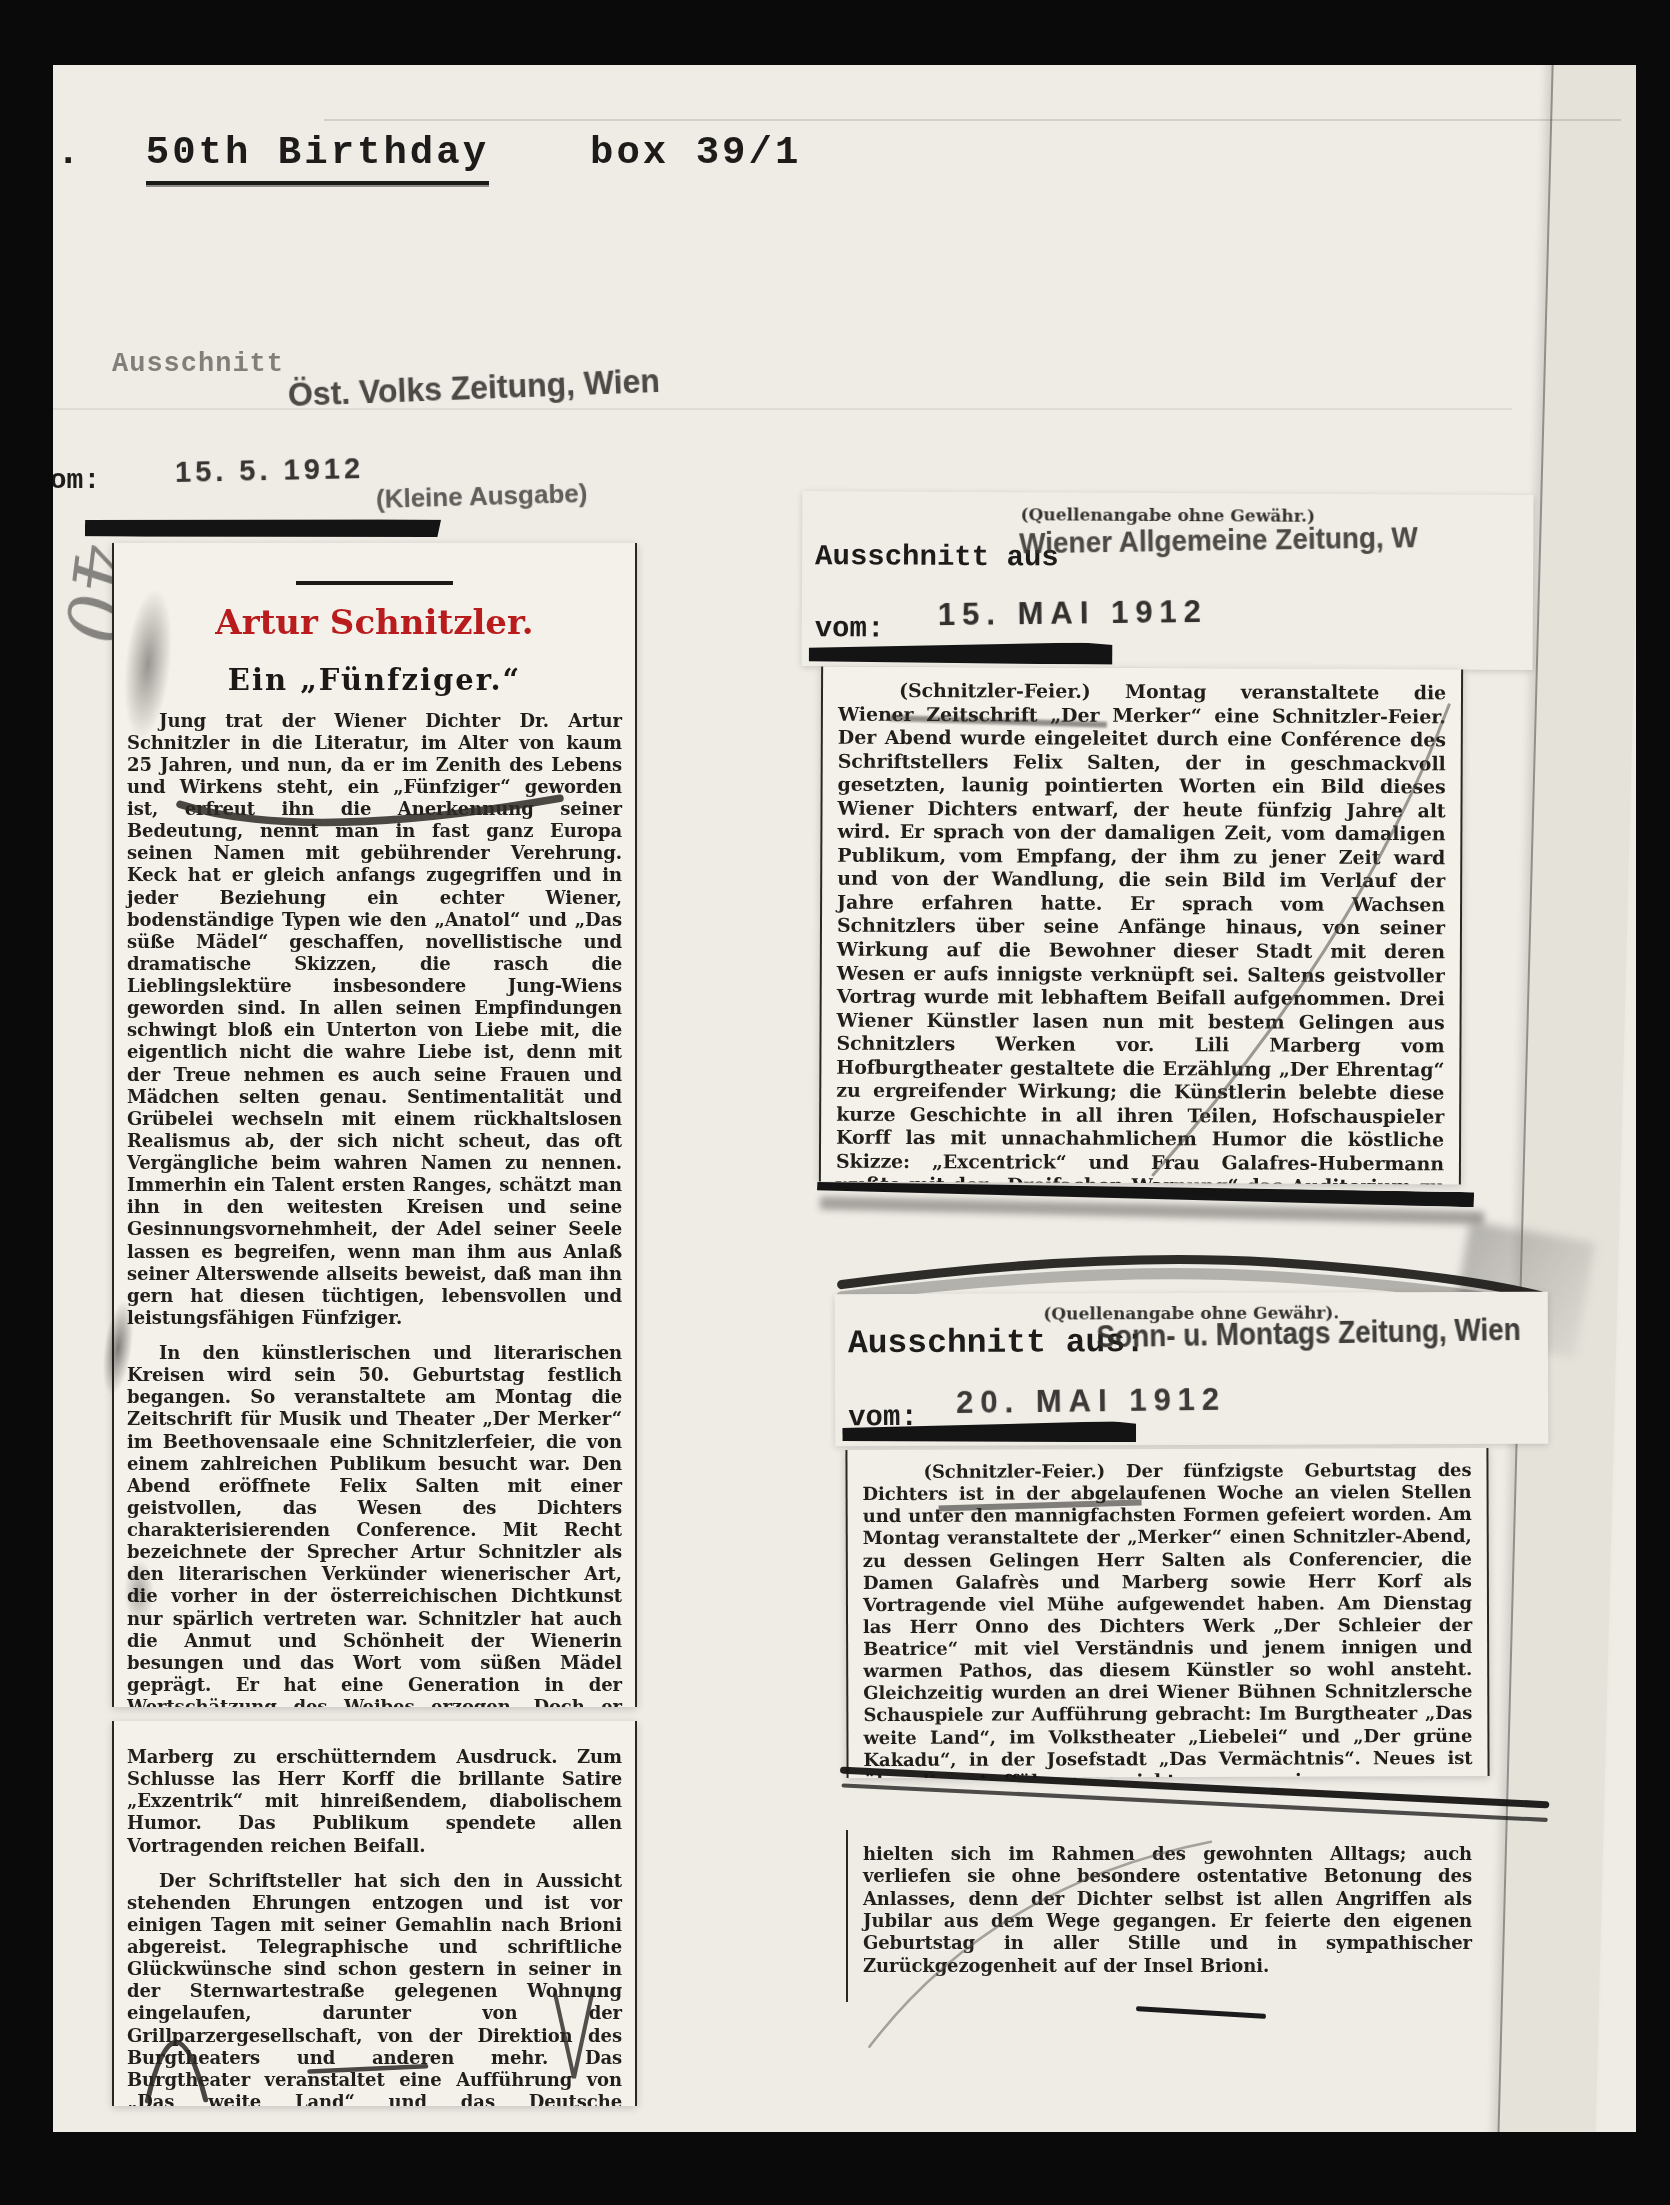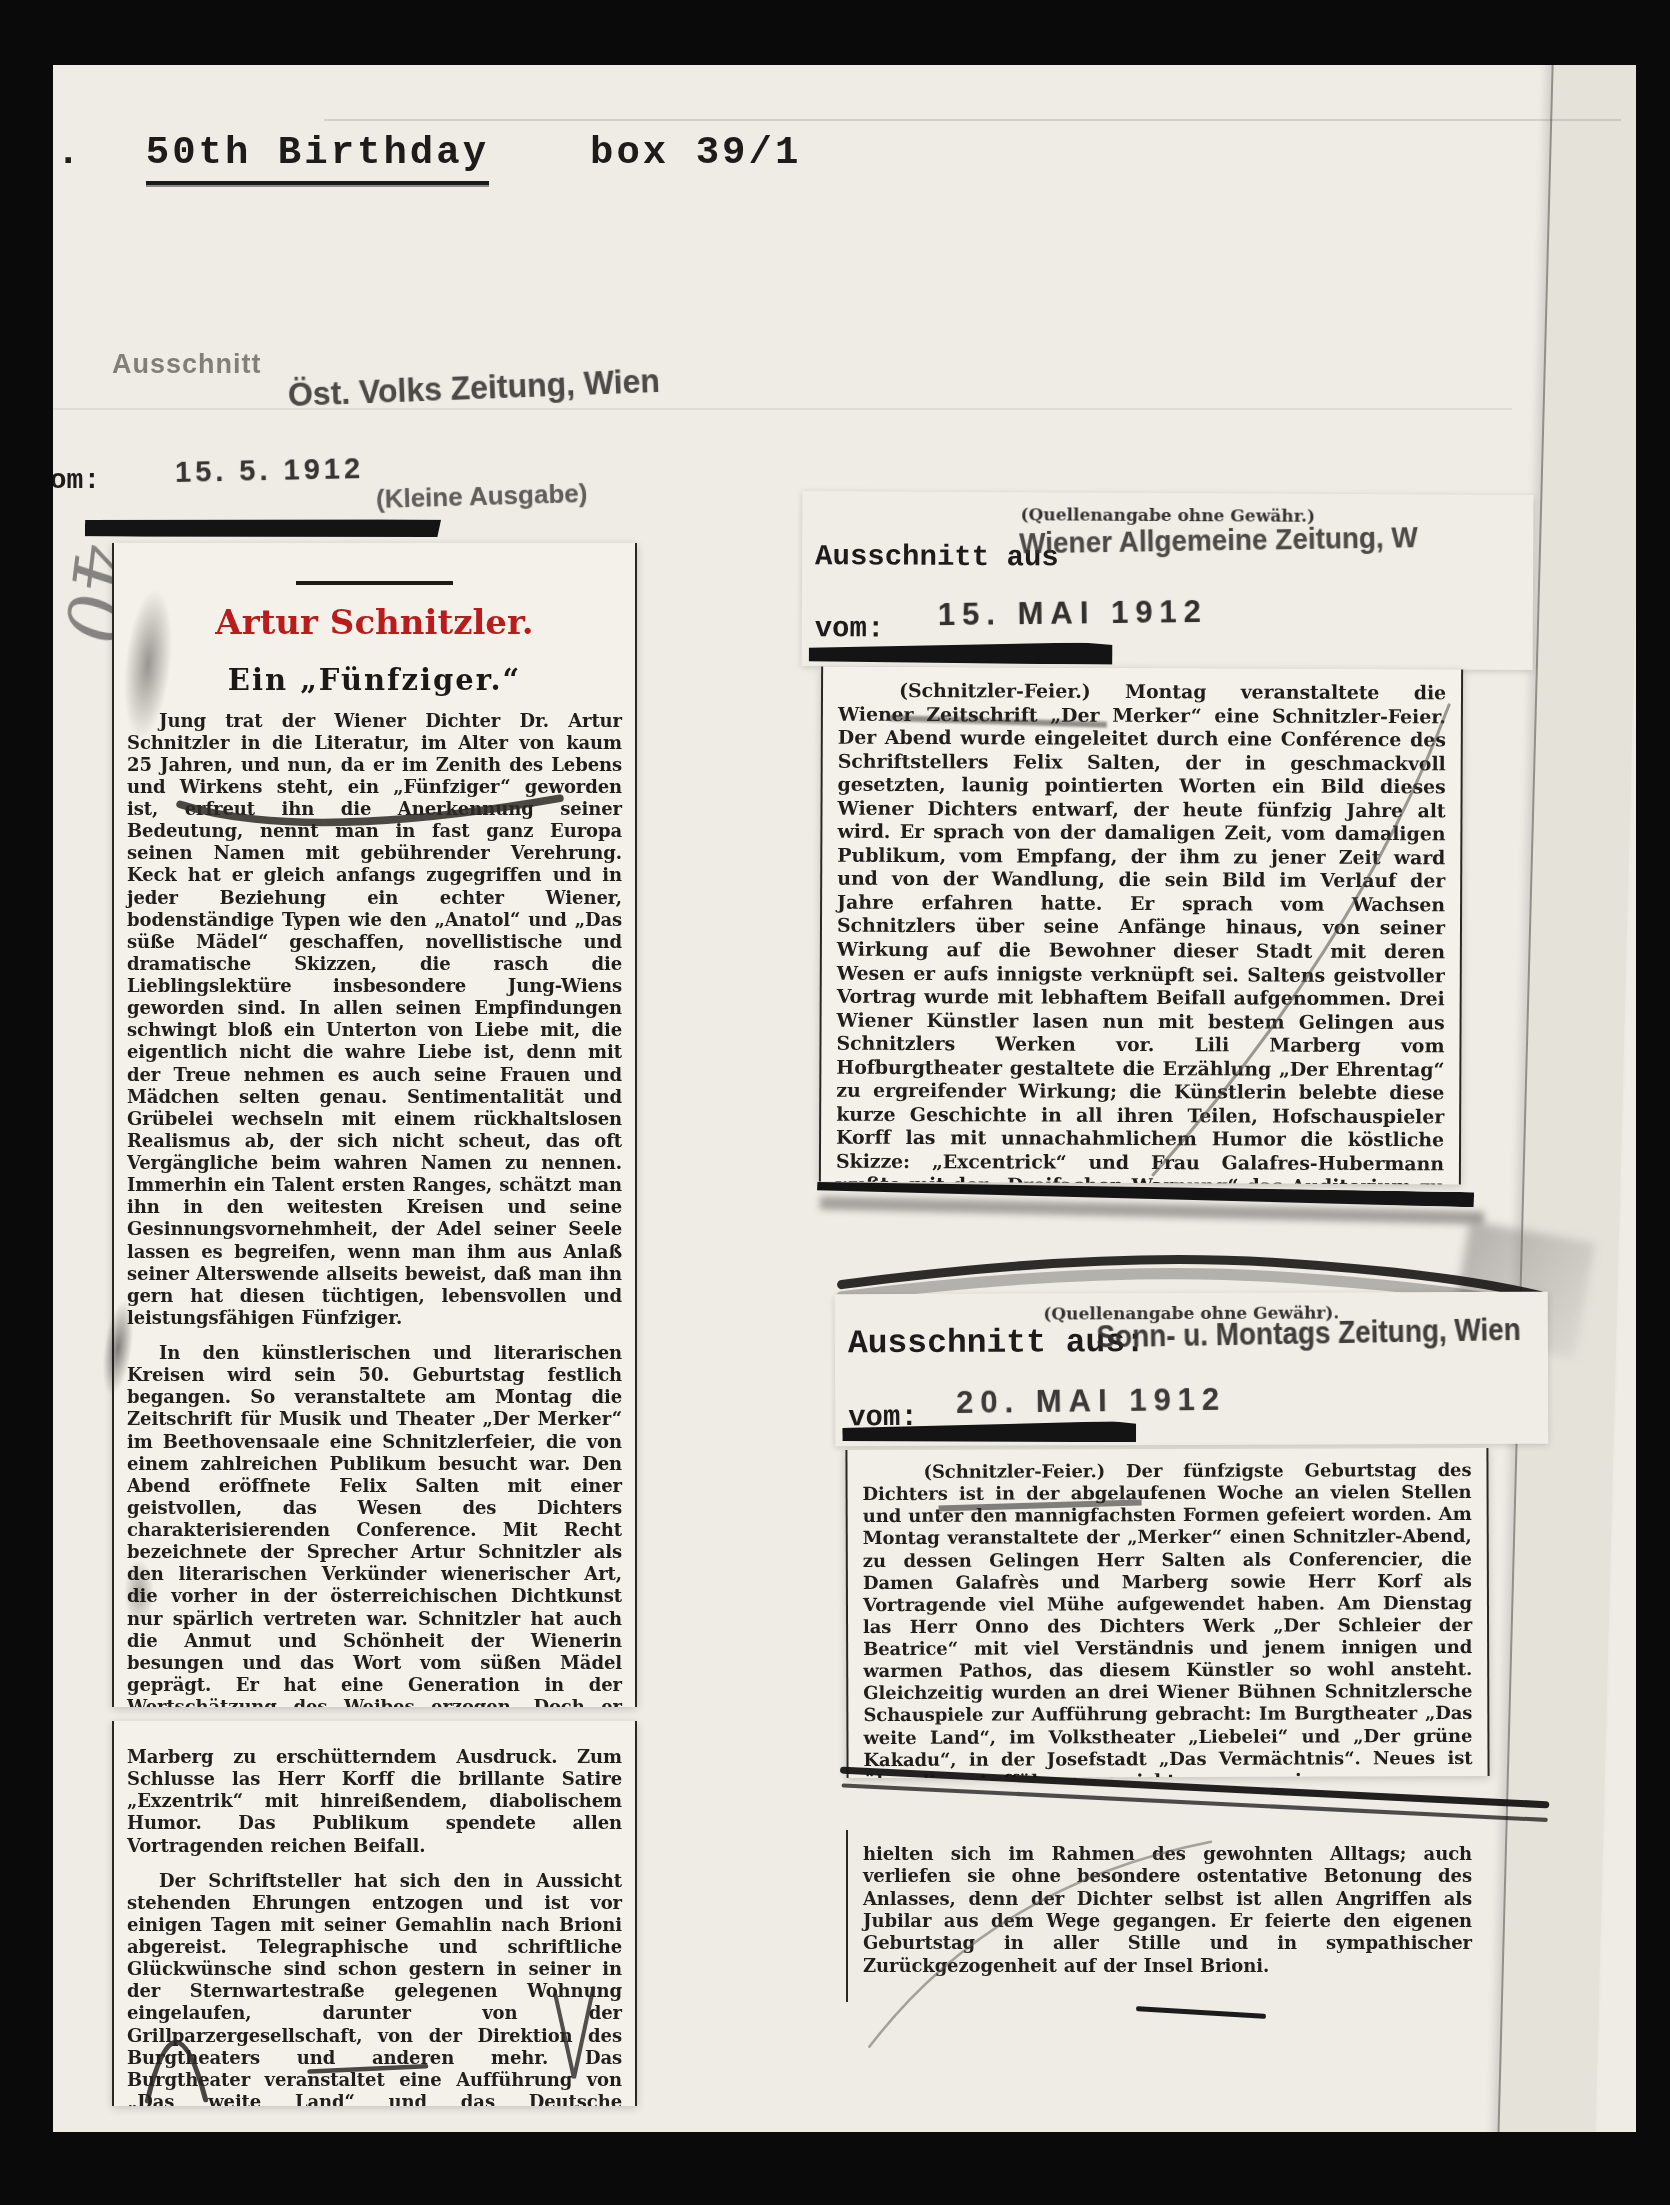--- a/index.html
+++ b/index.html
@@ -26,21 +26,21 @@
         font-size:39px;letter-spacing:3px;}
   .typed-header .t-title{margin-left:63px;border-bottom:4.6px solid #1a1a19;padding-bottom:6px;
         box-shadow:0 2px 0 rgba(25,25,25,.45);text-align:right;}
   .typed-header .t-box{margin-left:101px;text-align:right;}
 
   
   .stamp{position:absolute;font-family:"Liberation Sans",sans-serif;font-weight:bold;
         color:rgba(52,50,46,.8);white-space:nowrap;filter:blur(0.2px);
         text-shadow:0 0 1px rgba(70,68,64,.4);}
 
-  .faded-typed{position:absolute;font-family:Liberation Sans, sans-serif;font-weight:bold;
+  .faded-typed{position:absolute;font-family:Liberation Mono, monospace;font-weight:bold;
         color:rgba(40,38,35,.55);filter:blur(0.6px);letter-spacing:1px;}
 
   .redaction{position:absolute;background:#141414;}
 
   
   .clip{position:absolute;background:#f4f1ea;border-left:2.5px solid #2a2723;border-right:2.5px solid #2a2723;
         box-shadow:0 2px 8px rgba(0,0,0,.18);overflow:hidden;box-sizing:border-box;}
   .label-slip{position:absolute;background:#f0ede6;box-shadow:0 1.5px 6px rgba(0,0,0,.16);
         box-sizing:border-box;}
   .slip-note{text-align:center;font-family:"DejaVu Serif",serif;font-weight:bold;font-size:17px;

